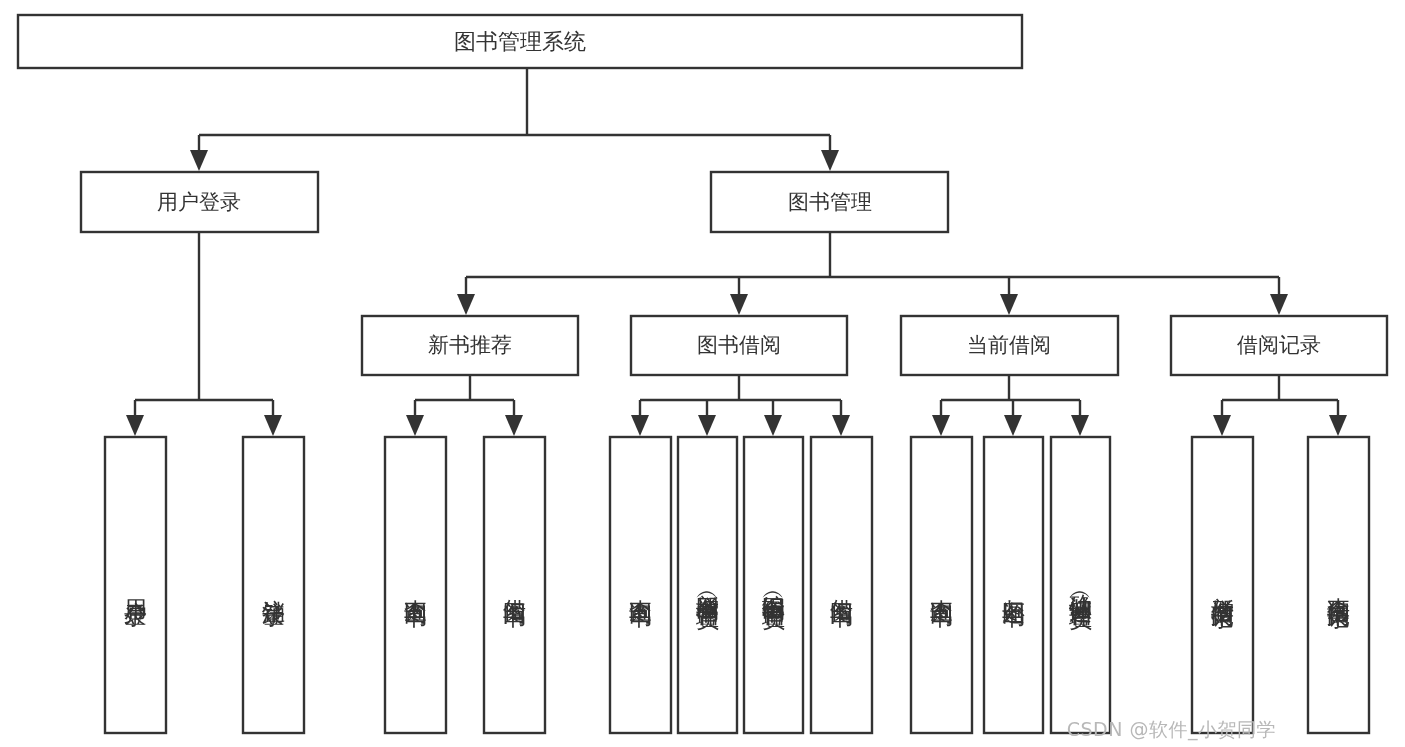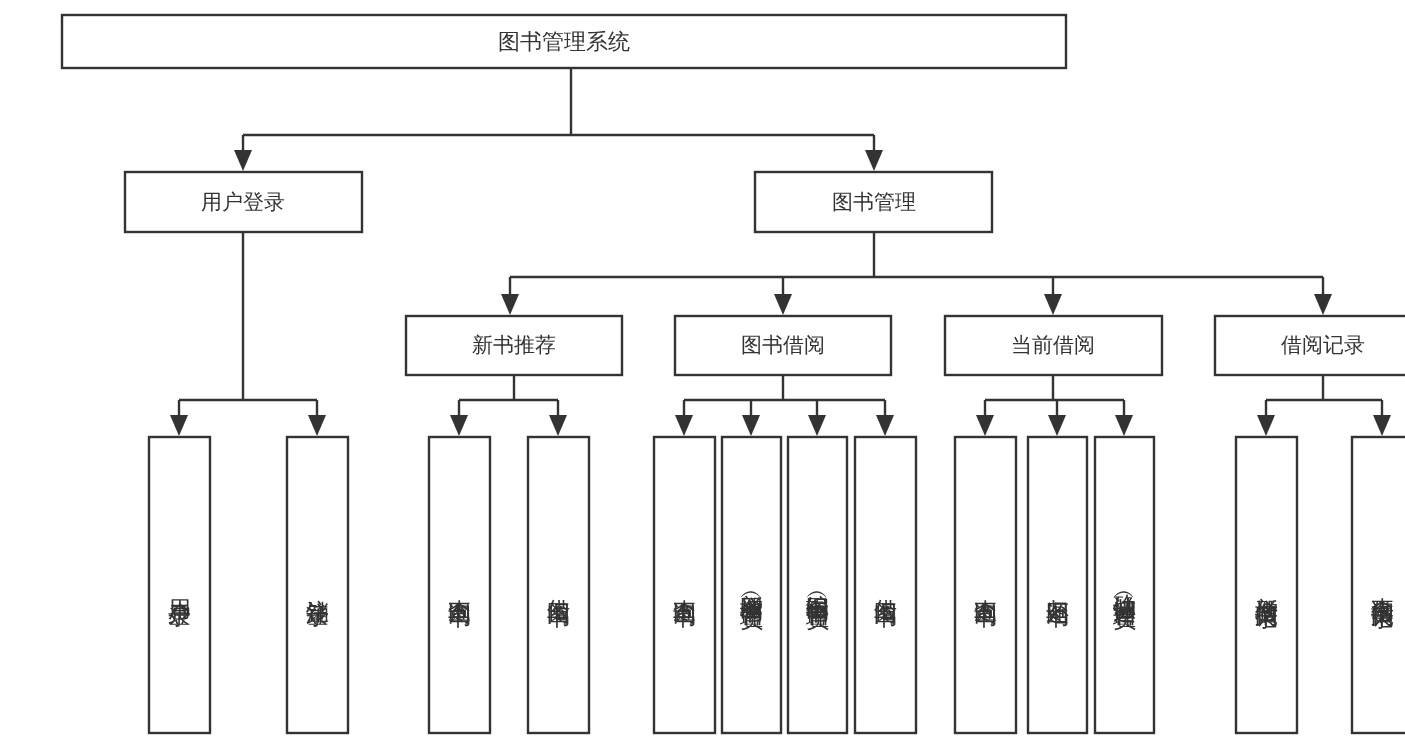--- a/index.html
+++ b/index.html
@@ -11,21 +11,20 @@
     width: 1405px;
     height: 747px;
     font-family: "DejaVu Sans", "Liberation Sans", sans-serif;
     overflow: hidden;
   }
   #diagram-root {
     position: relative;
     width: 1284px;
     height: 747px;
     background: #ffffff;
-    margin-left: 44px;
   }
   svg.flow {
     position: absolute;
     left: 0;
     top: 0;
     width: 1405px;
     height: 747px;
   }
   .node-box {
     fill: #ffffff;
@@ -225,14 +224,15 @@
   <div class="vlabel" style="left:610px; top:437px; width:61px; height:296px;">查询图书</div>
   <div class="vlabel" style="left:678px; top:437px; width:59px; height:296px;">新增图书（管理员）</div>
   <div class="vlabel" style="left:744px; top:437px; width:59px; height:296px;">编辑图书（管理员）</div>
   <div class="vlabel" style="left:811px; top:437px; width:61px; height:296px;">借阅图书</div>
   <div class="vlabel" style="left:911px; top:437px; width:61px; height:296px;">查询图书</div>
   <div class="vlabel" style="left:984px; top:437px; width:59px; height:296px;">归还图书</div>
   <div class="vlabel" style="left:1051px; top:437px; width:59px; height:296px;">确认归还（管理员）</div>
   <div class="vlabel" style="left:1192px; top:437px; width:61px; height:296px;">新增借阅记录</div>
   <div class="vlabel" style="left:1308px; top:437px; width:61px; height:296px;">查询借阅记录</div>
 
+  <div class="watermark">CSDN @软件_小贺同学</div>
 
 </div>
 
 </body></html>

